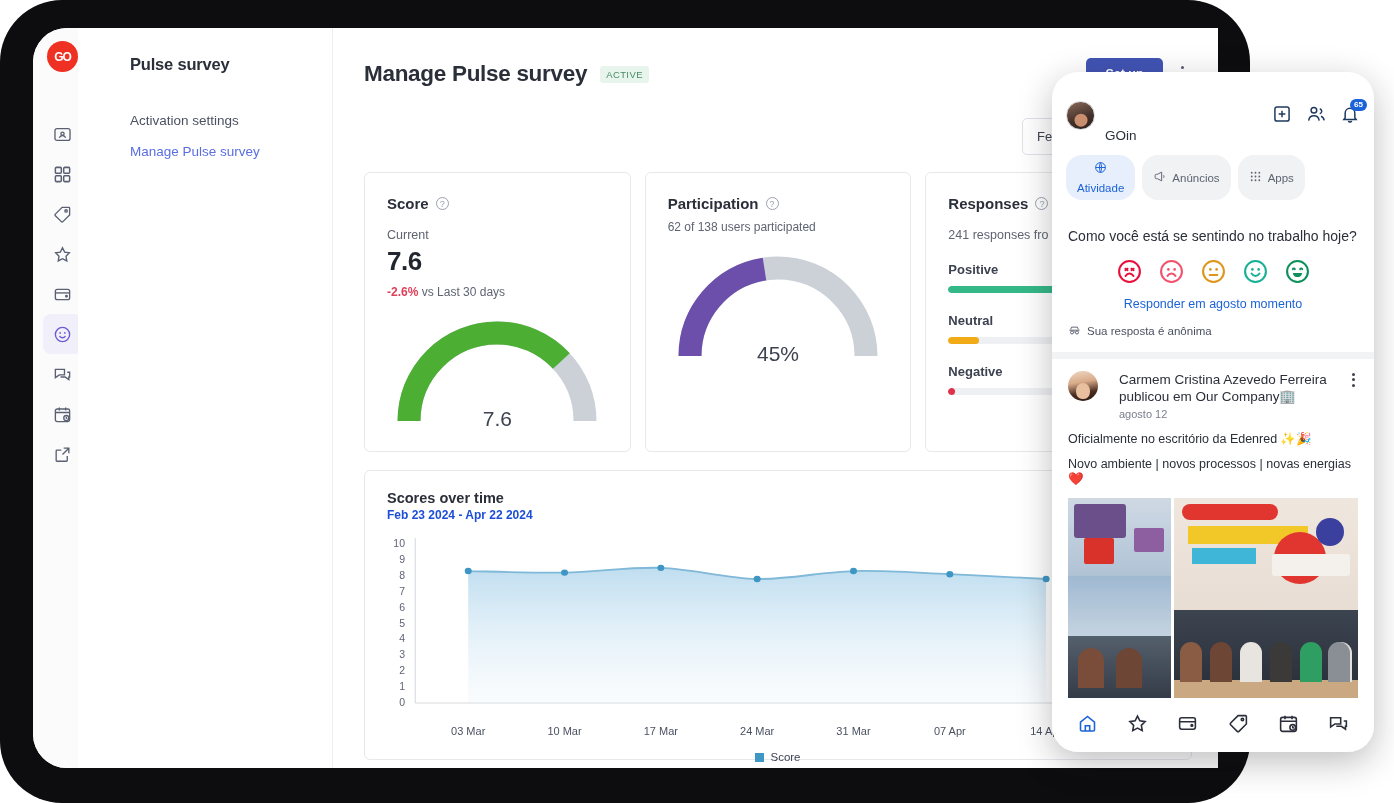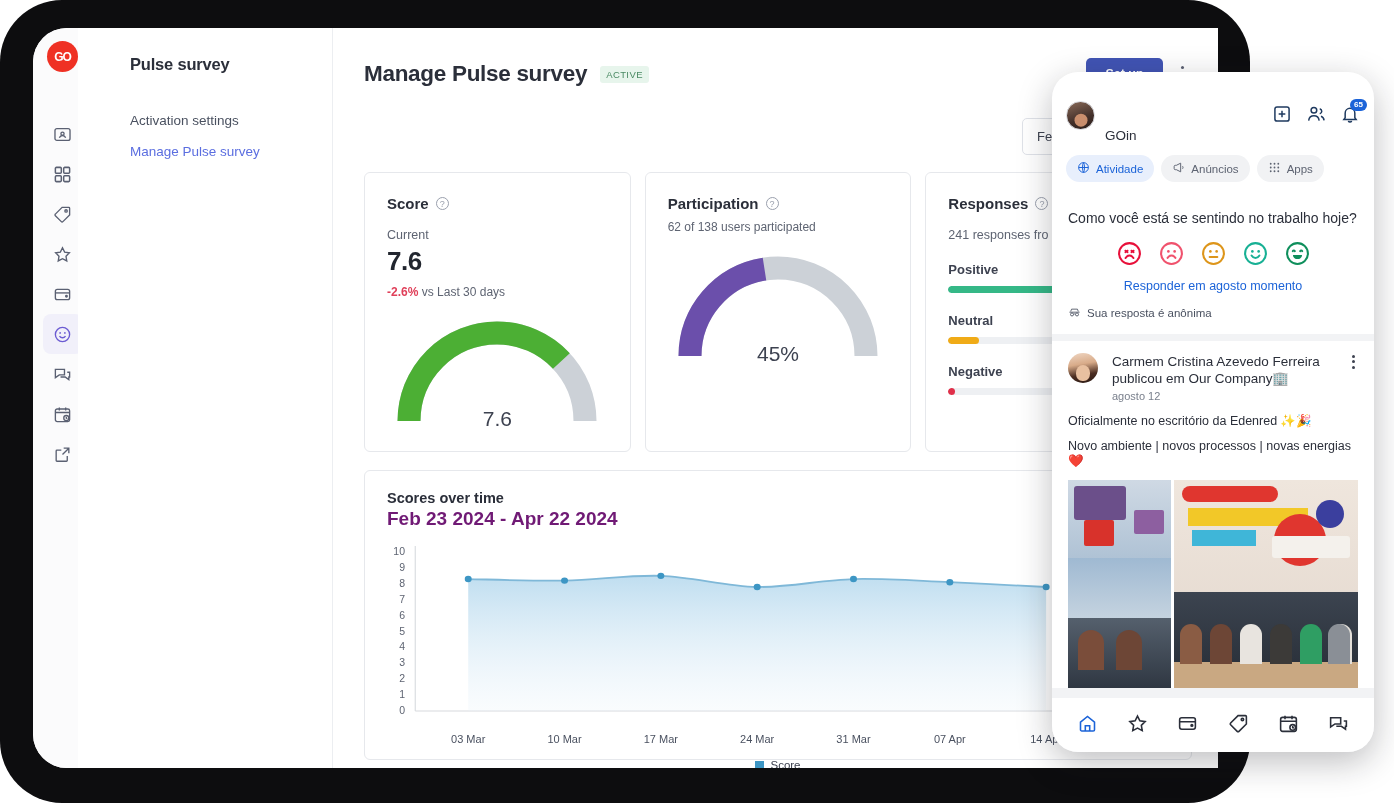--- a/index.html
+++ b/index.html
@@ -124,21 +124,21 @@
   .bar-row-label { display: flex; justify-content: space-between; font-size: 13px; font-weight: bold; color: #3d4250; }
   .bar-track { height: 7px; border-radius: 4px; background: #eef0f3; margin-top: 9px; overflow: hidden; }
   .bar-fill { height: 100%; border-radius: 4px; }
 
   
   #chart-card {
     margin-top: 18px; background: #fff; border: 1px solid #e6e8ec; border-radius: 6px;
     padding: 19px 22px 10px 22px; position: relative; height: 290px;
   }
   #chart-title { font-size: 14.5px; font-weight: bold; color: #2b2f3a; }
-  #chart-range { font-size: 19px; font-weight: bold; color: #701a75; margin-top: 2px; }
+  #chart-range { font-size: 12px; font-weight: bold; color: #1d4ed8; margin-top: 2px; }
   #week-button {
     position: absolute; right: 22px; top: 19px;
     background: #4154b4; color: #fff; border: none;
     font-size: 12.5px; font-weight: bold; padding: 9px 28px; border-radius: 4px;
     cursor: pointer; font-family: "Liberation Sans", sans-serif;
   }
   #plot-area { position: relative; margin-top: 16px; height: 195px; }
   .y-tick { position: absolute; left: 0; font-size: 10.5px; color: #5e6472; width: 18px; text-align: right; }
   .x-tick { position: absolute; bottom: -4px; font-size: 11px; color: #4a5160; transform: translateX(-50%); }
   #legend { position: absolute; bottom: -30px; left: 0; right: 0; display:flex; justify-content:center; align-items:center; gap:6px; font-size: 11.5px; color:#3d4250; }
@@ -172,35 +172,35 @@
     position: absolute; top: -5px; right: -7px;
     background: #1b63d8; color: #fff; font-size: 8px; font-weight: bold;
     border-radius: 9px; padding: 1.5px 4px; min-width: 16px; text-align:center;
   }
   #mobile-tabs { display: flex; gap: 7px; padding: 12px 14px 13px 14px; }
   .m-tab {
     display: flex; align-items: center; gap: 6px;
     border-radius: 16px; padding: 6px 11px; font-size: 11.5px;
     background: #f1f2f4; color: #5e6472; cursor: pointer;
   }
-  .m-tab.active { background: #e8effc; color: #1b63d8; }
+  .m-tab.active { background: #e8effc; color: #1b63d8; flex-direction: column; }
   .m-tab svg { width: 13px; height: 13px; }
   #mobile-body { flex: 1; background: #f2f3f5; overflow: hidden; }
 
   .m-card { background: #fff; }
   #survey-card { padding: 14px 16px 13px 16px; }
   #survey-question { font-size: 14px; color: #2b2f3a; line-height: 1.35; }
   #emoji-row { display: flex; justify-content: center; gap: 17px; margin-top: 13px; }
   .emoji { width: 25px; height: 25px; }
   #survey-later { text-align: center; font-size: 12.5px; color: #1b63d8; margin-top: 13px; cursor:pointer; }
   #survey-anon { display: flex; align-items: center; gap: 6px; font-size: 11.5px; color: #4a5160; margin-top: 13px; }
   #survey-anon svg { width: 13px; height: 13px; }
 
   #post-card { margin-top: 7px; padding: 12px 16px 0 16px; background:#fff; }
-  #post-head { display: flex; gap: 14px; align-items: flex-start; }
+  #post-head { display: flex; gap: 21px; align-items: flex-start; }
   #post-avatar {
     width: 30px; height: 30px; border-radius: 50%; flex: none; overflow:hidden;
     background: linear-gradient(170deg,#f0d7c4 0%,#d8ab89 38%,#4b2d21 70%,#2a1913 100%);
     position: relative;
   }
   #post-avatar::after{
     content:""; position:absolute; left:50%; top:40%; width:14px; height:16px;
     background:#e8c0a0; border-radius:50% 50% 45% 45%; transform:translateX(-50%);
   }
   #post-meta { flex: 1; min-width: 0; }

